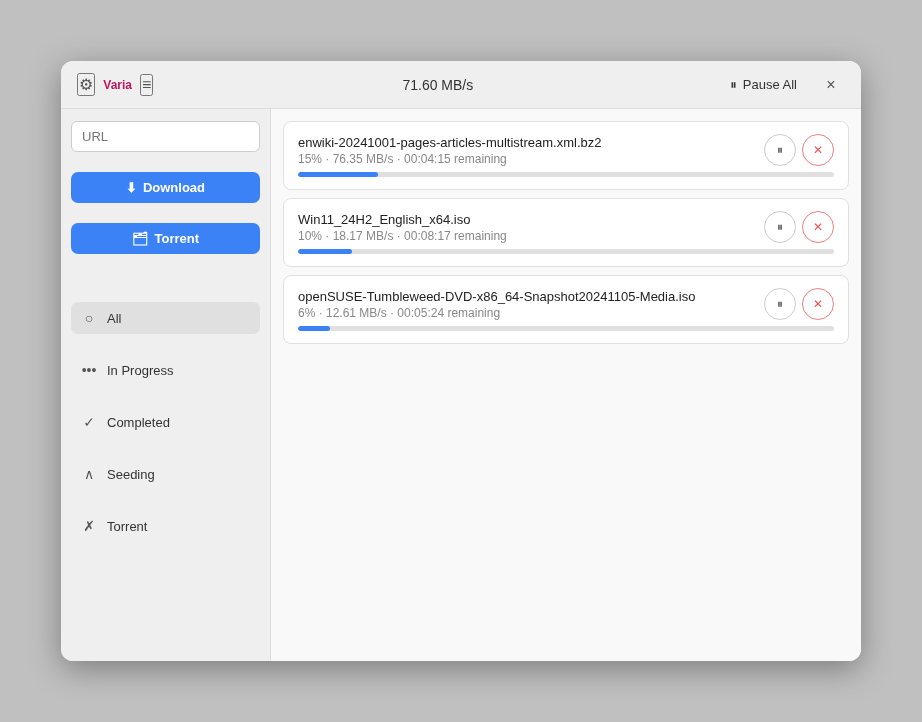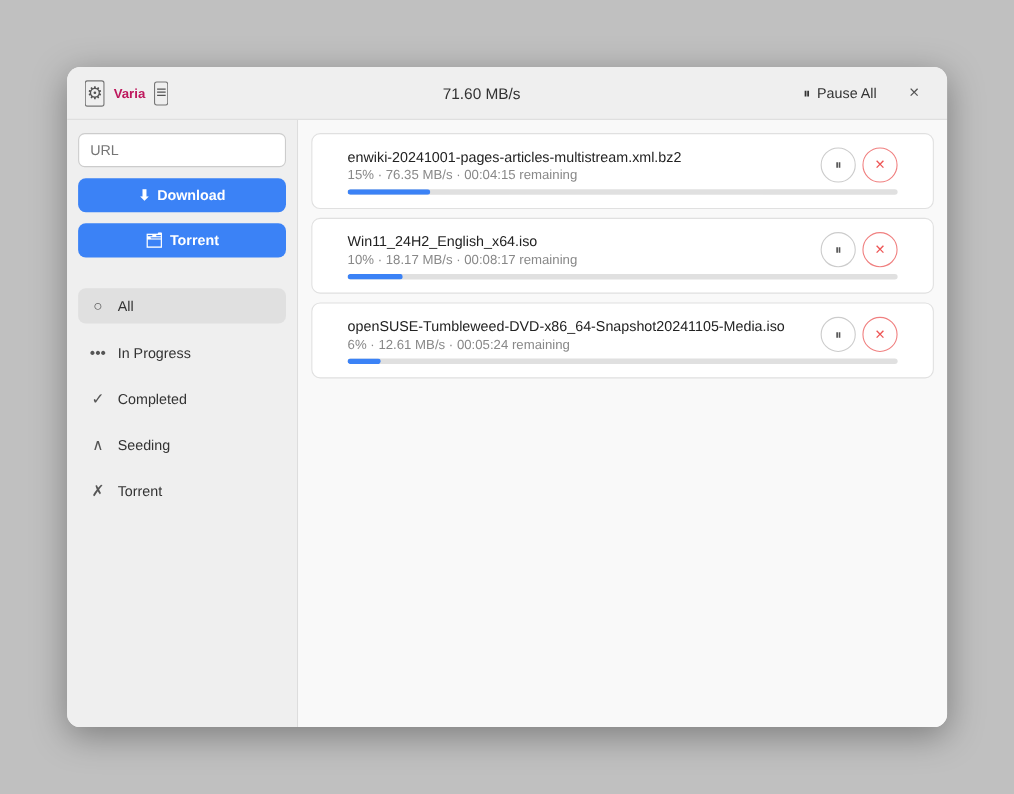--- a/index.html
+++ b/index.html
@@ -84,21 +84,21 @@
       flex: 1;
       overflow: hidden;
     }
     .sidebar {
       width: 210px;
       background: #efefef;
       border-right: 1px solid #ddd;
       padding: 12px 10px;
       display: flex;
       flex-direction: column;
-      gap: 10px;
+      gap: 20px;
       flex-shrink: 0;
     }
     .url-input {
       width: 100%;
       padding: 7px 10px;
       border: 1px solid #ccc;
       border-radius: 6px;
       font-size: 13px;
       background: #fff;
       color: #888;
@@ -158,21 +158,21 @@
       padding: 12px;
       display: flex;
       flex-direction: column;
       gap: 8px;
       background: #f9f9f9;
     }
     .download-item {
       background: #fff;
       border: 1px solid #e0e0e0;
       border-radius: 8px;
-      padding: 12px 32px;
+      padding: 12px 14px;
       display: flex;
       flex-direction: column;
       gap: 6px;
     }
     .download-item-header {
       display: flex;
       align-items: center;
       justify-content: space-between;
     }
     .download-item-info {

